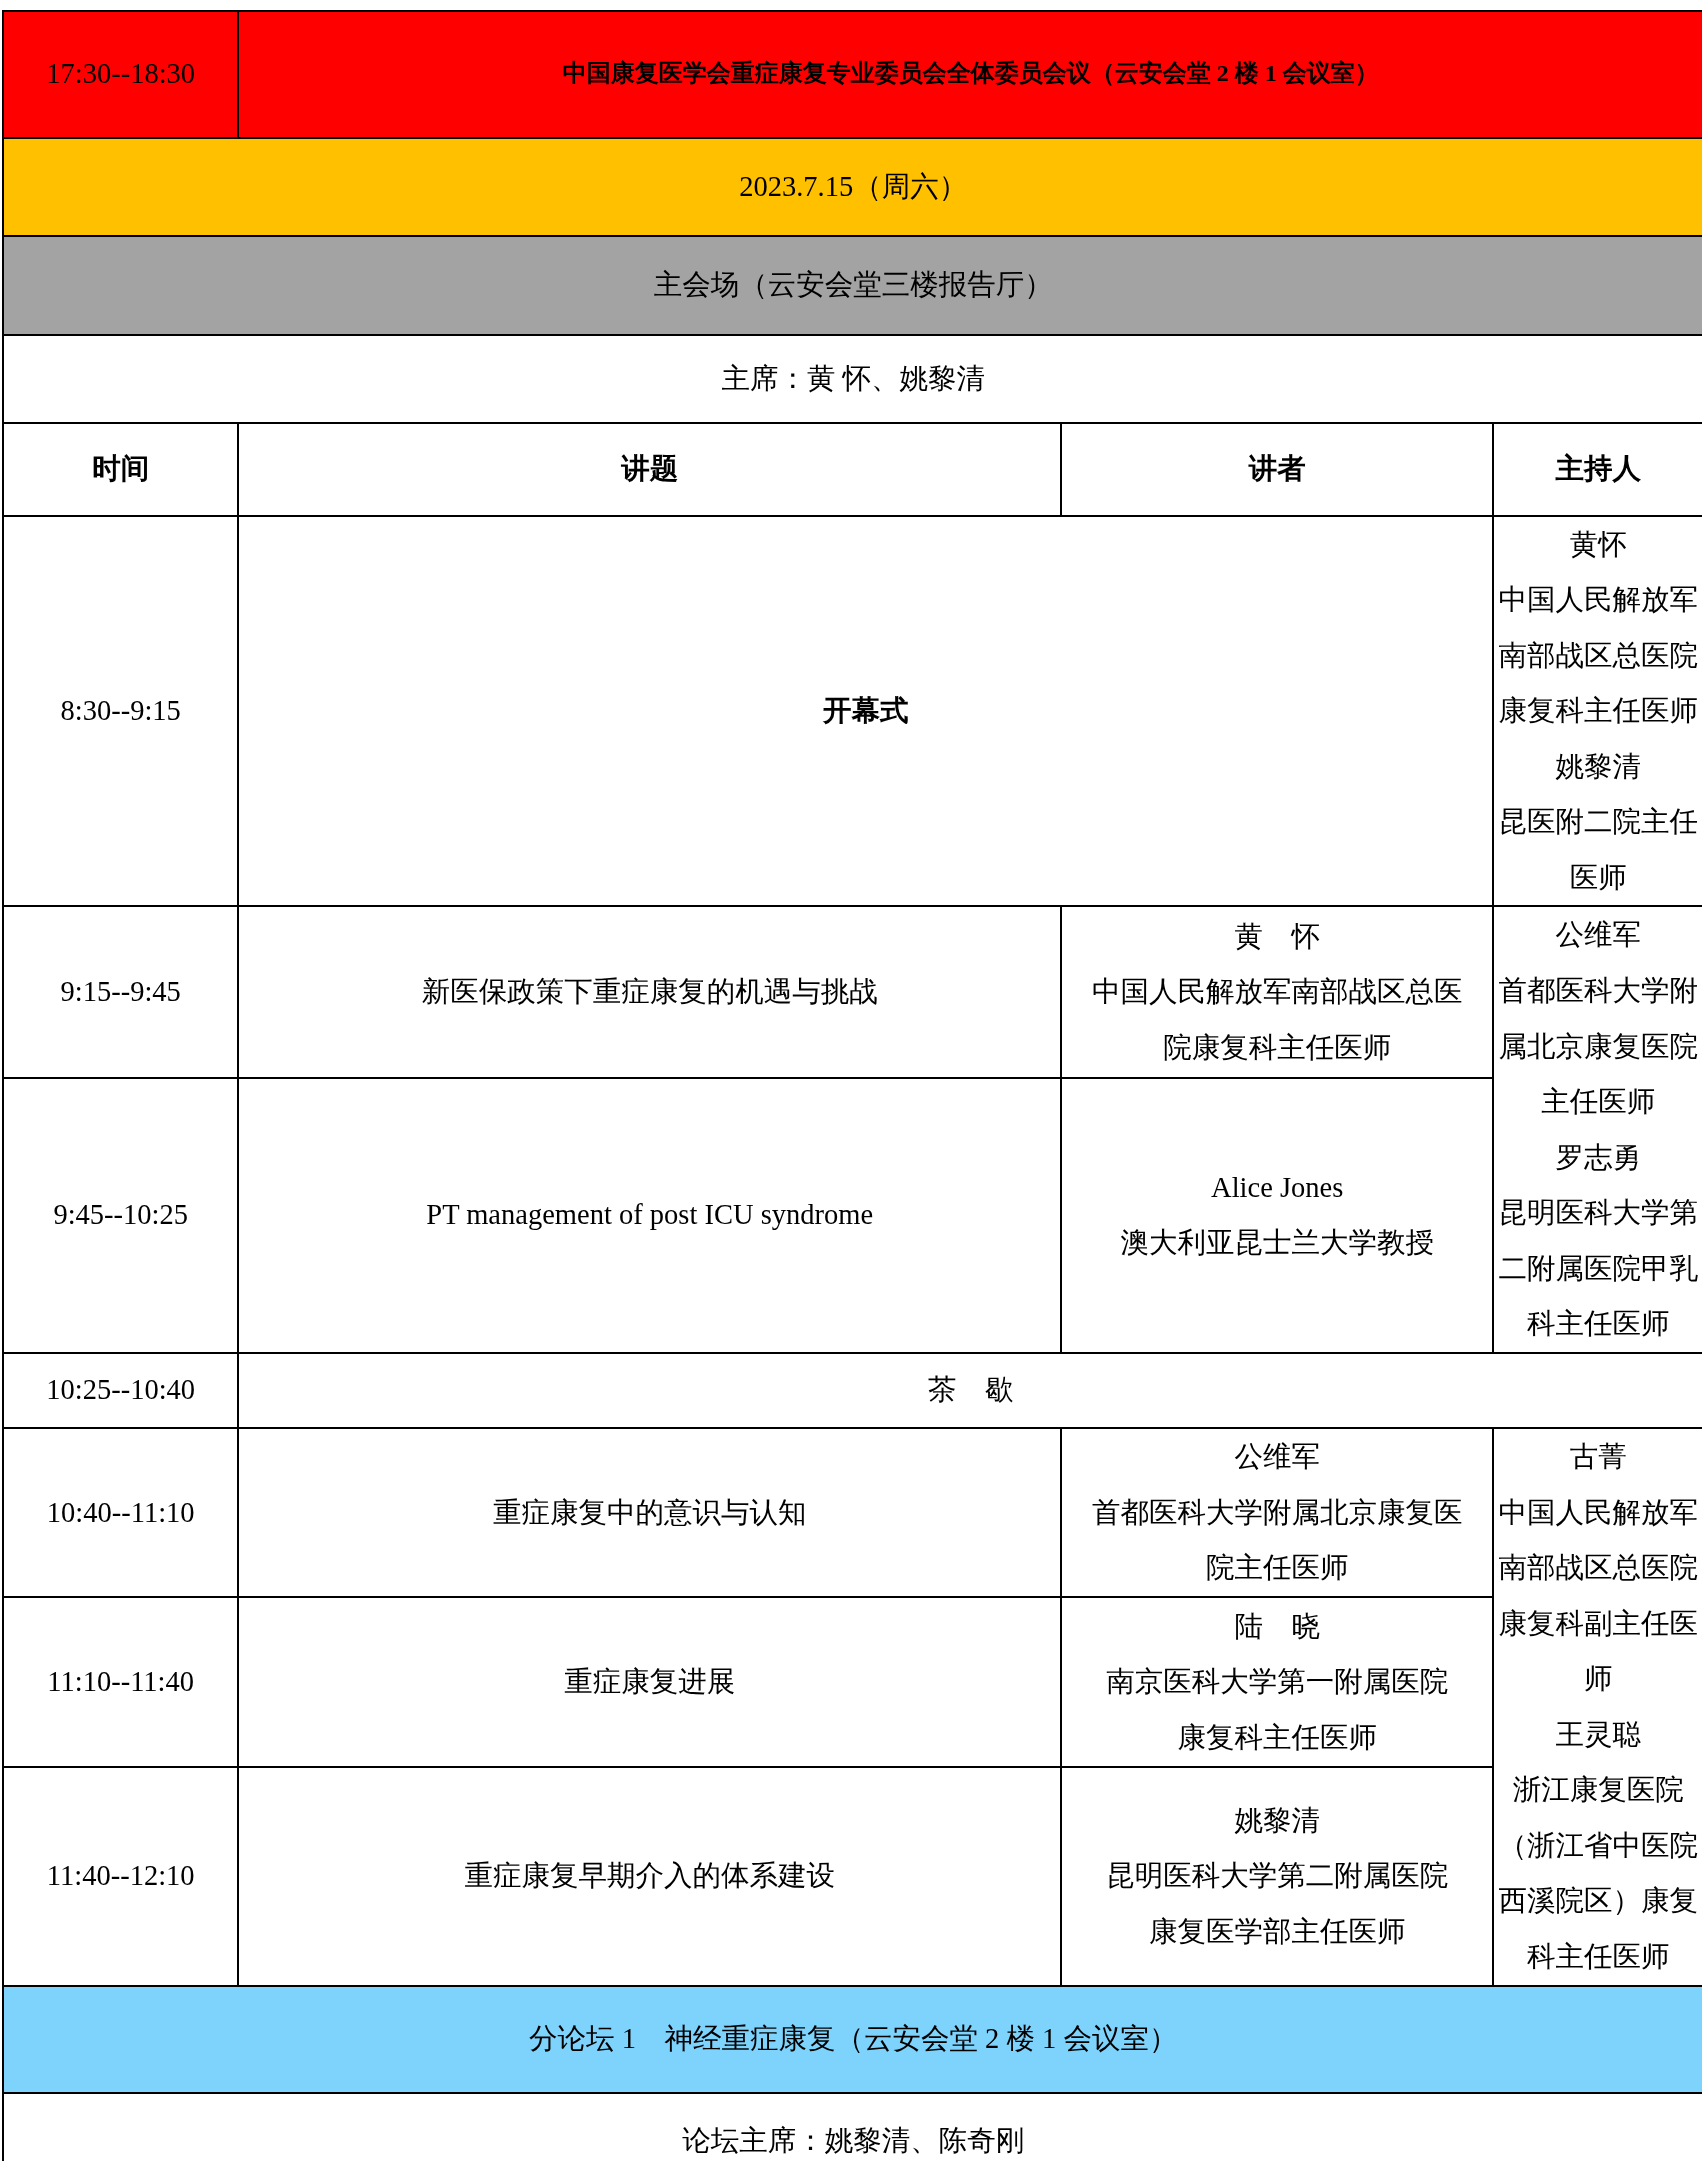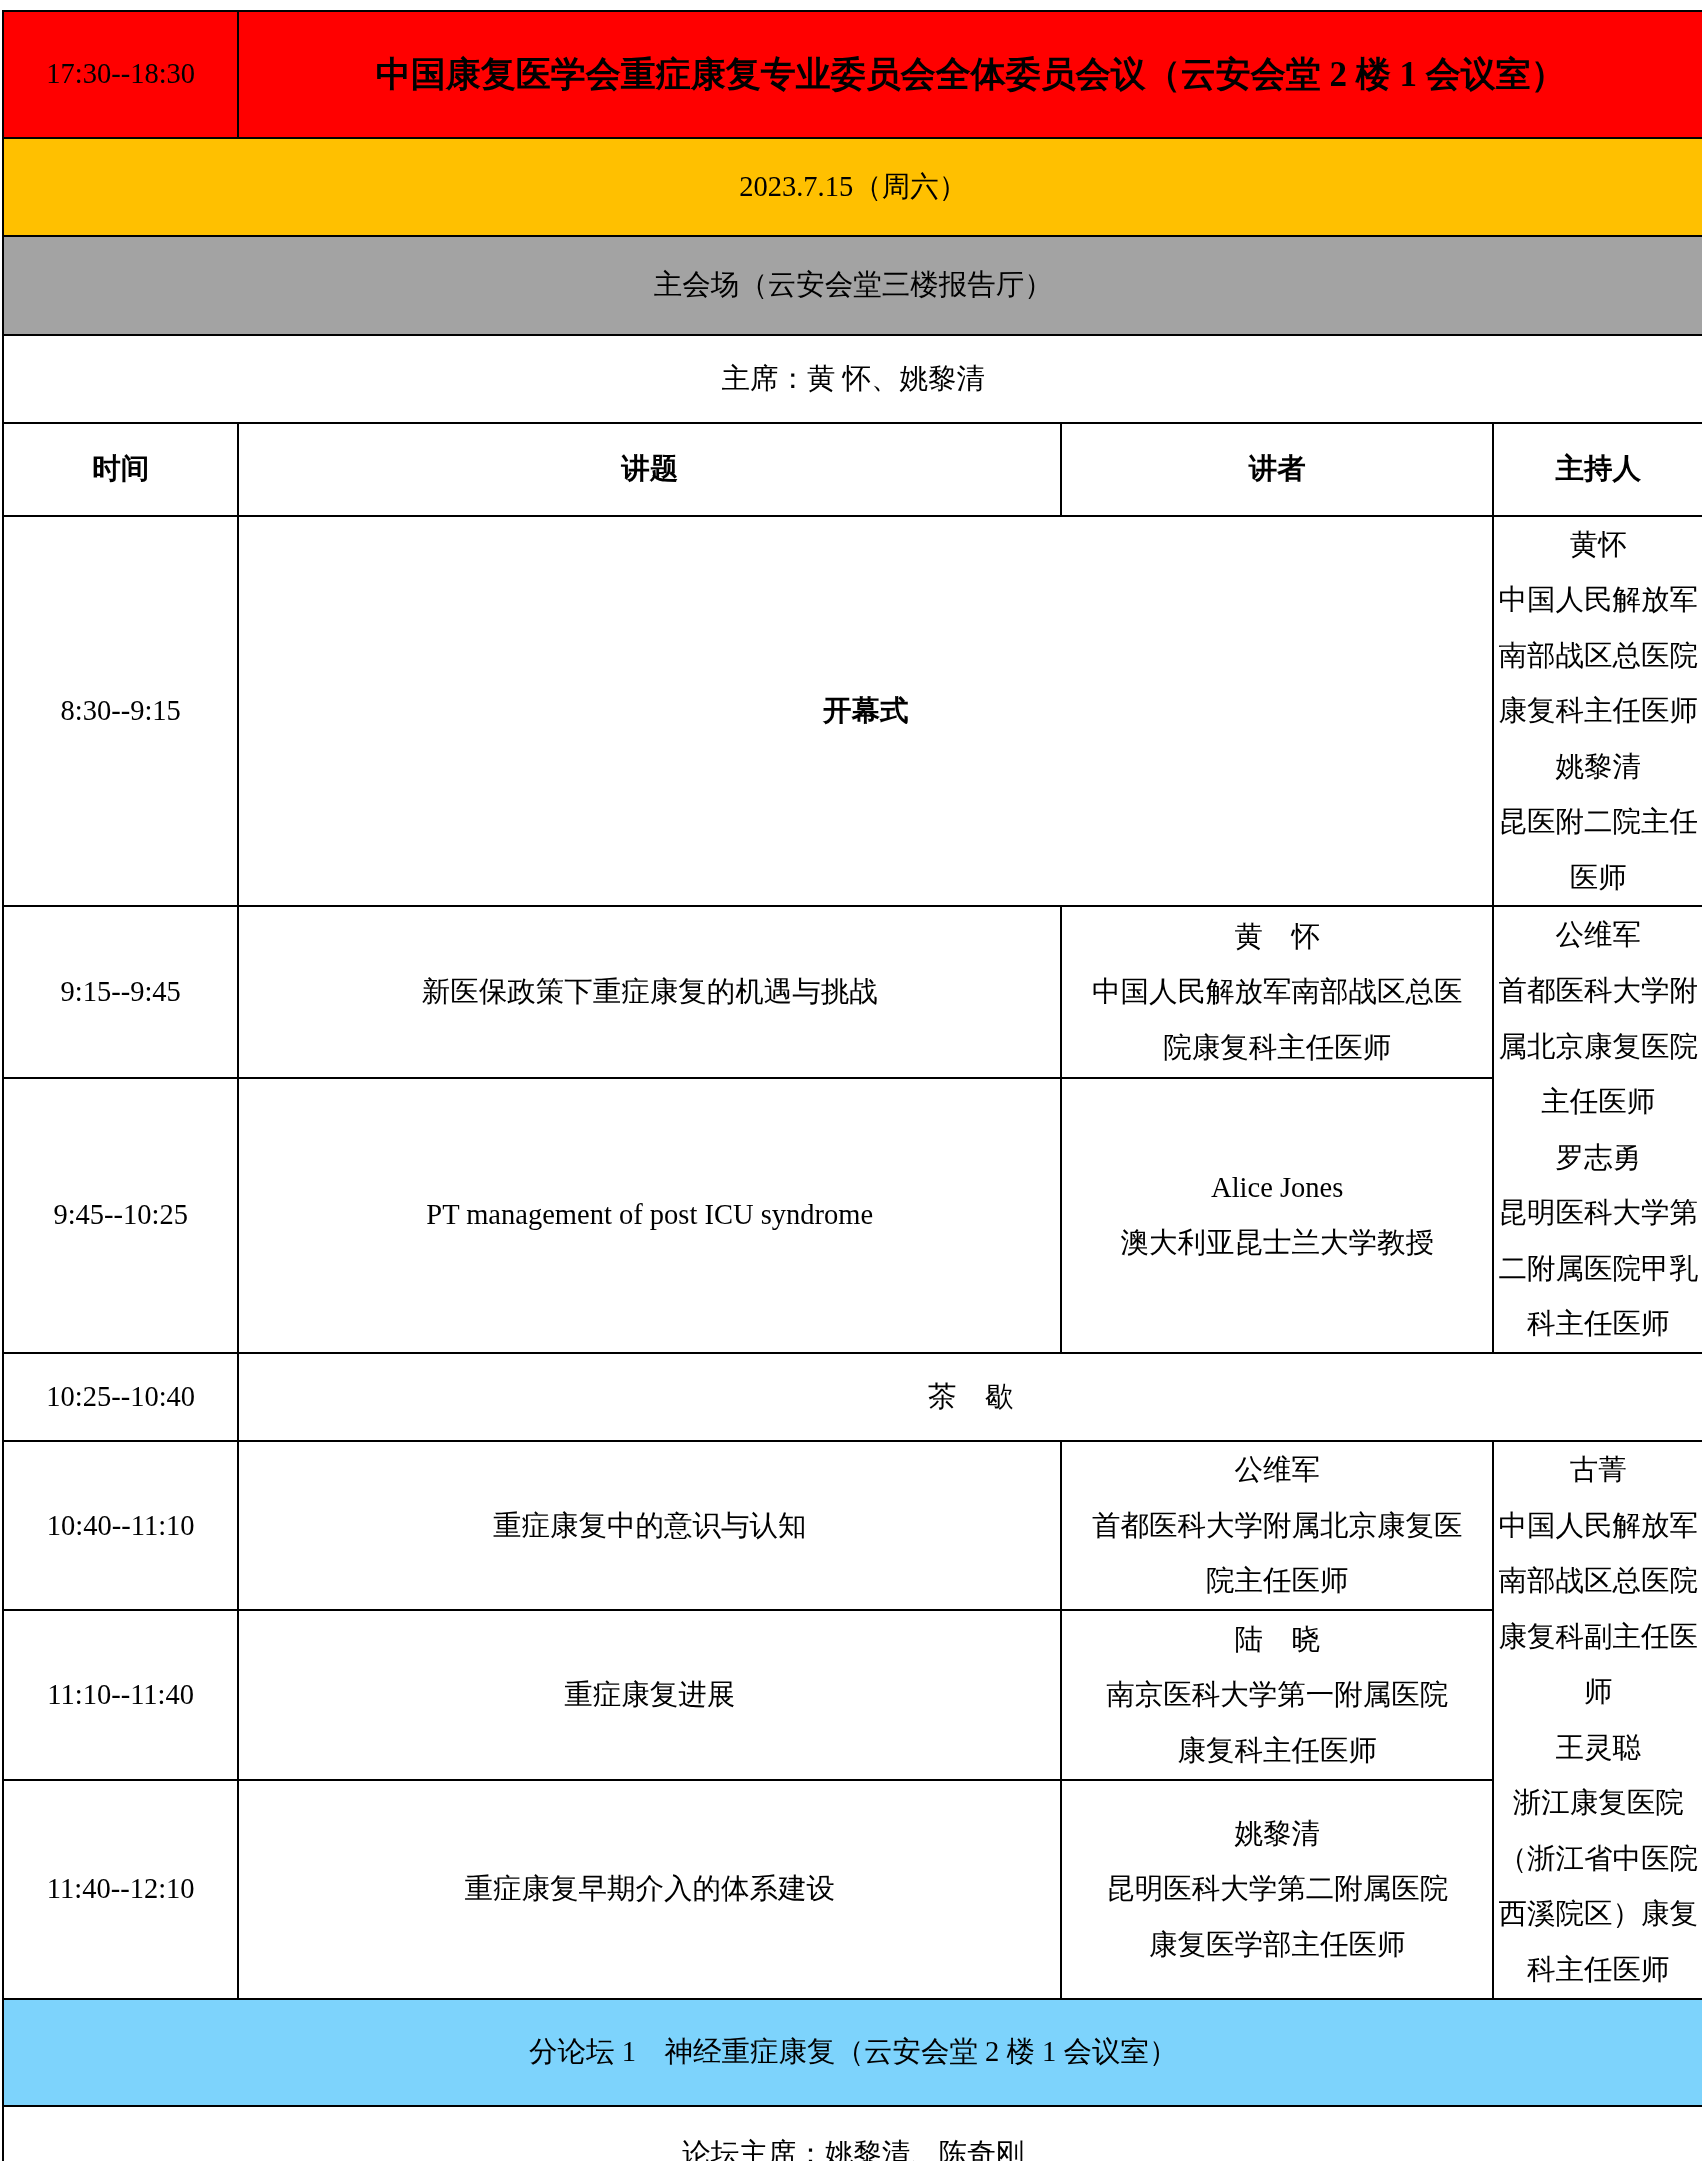--- a/index.html
+++ b/index.html
@@ -15,31 +15,31 @@
     font-size:28.5px;line-height:1.4;
     padding:0 3.5px;overflow:hidden;
     background:#fff;
   }
   .bold{font-weight:bold;}
   .bg-red{background:#FF0000;margin-top:31px;}
   .bg-yellow{background:#FFC000;}
   .bg-green{background:#a3a3a3;}
   .bg-green2{background:#7dd3fc;}
   .lines{white-space:pre-line;line-height:1.95;}
-  .banner-title{font-size:35px;font-weight:bold;}
+  .banner-title{font-size:24px;font-weight:bold;}
   
   tr.r-banner{height:127px;}
   tr.r-date{height:98px;}
   tr.r-venue{height:99px;}
   tr.r-chair{height:88px;}
   tr.r-head{height:93px;}
   tr.r-opening{height:383px;}
   tr.r-s1{height:163px;}
   tr.r-s2{height:271px;}
-  tr.r-tea{height:88px;}
+  tr.r-tea{height:75px;}
   tr.r-s3{height:165px;}
   tr.r-s4{height:166px;}
   tr.r-s5{height:218px;}
   tr.r-forum{height:107px;}
   tr.r-forumchair{height:97px;}
 </style>
 </head>
 <body>
 
 <div class="page">

